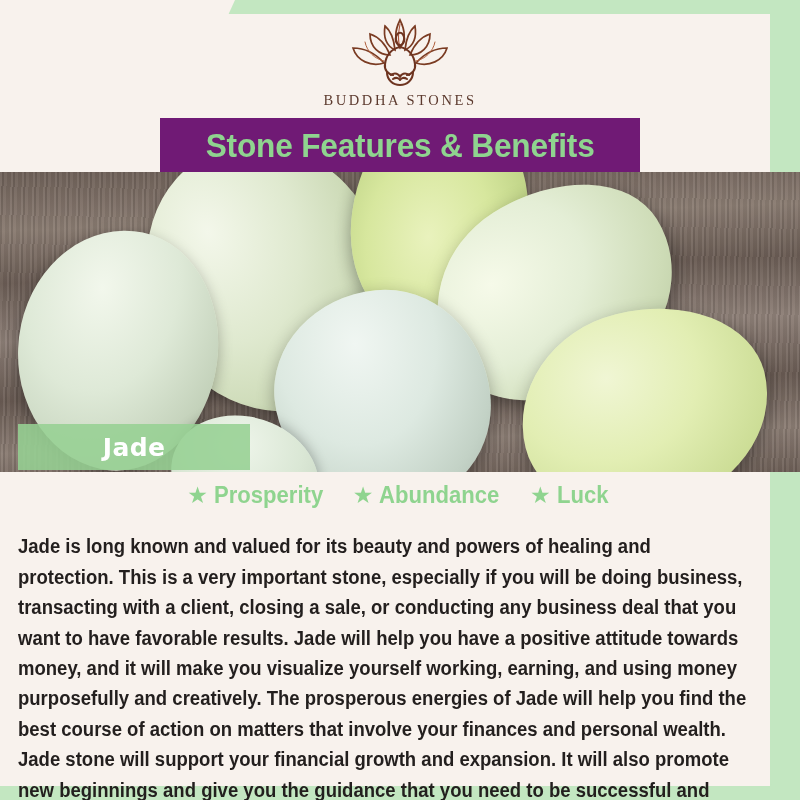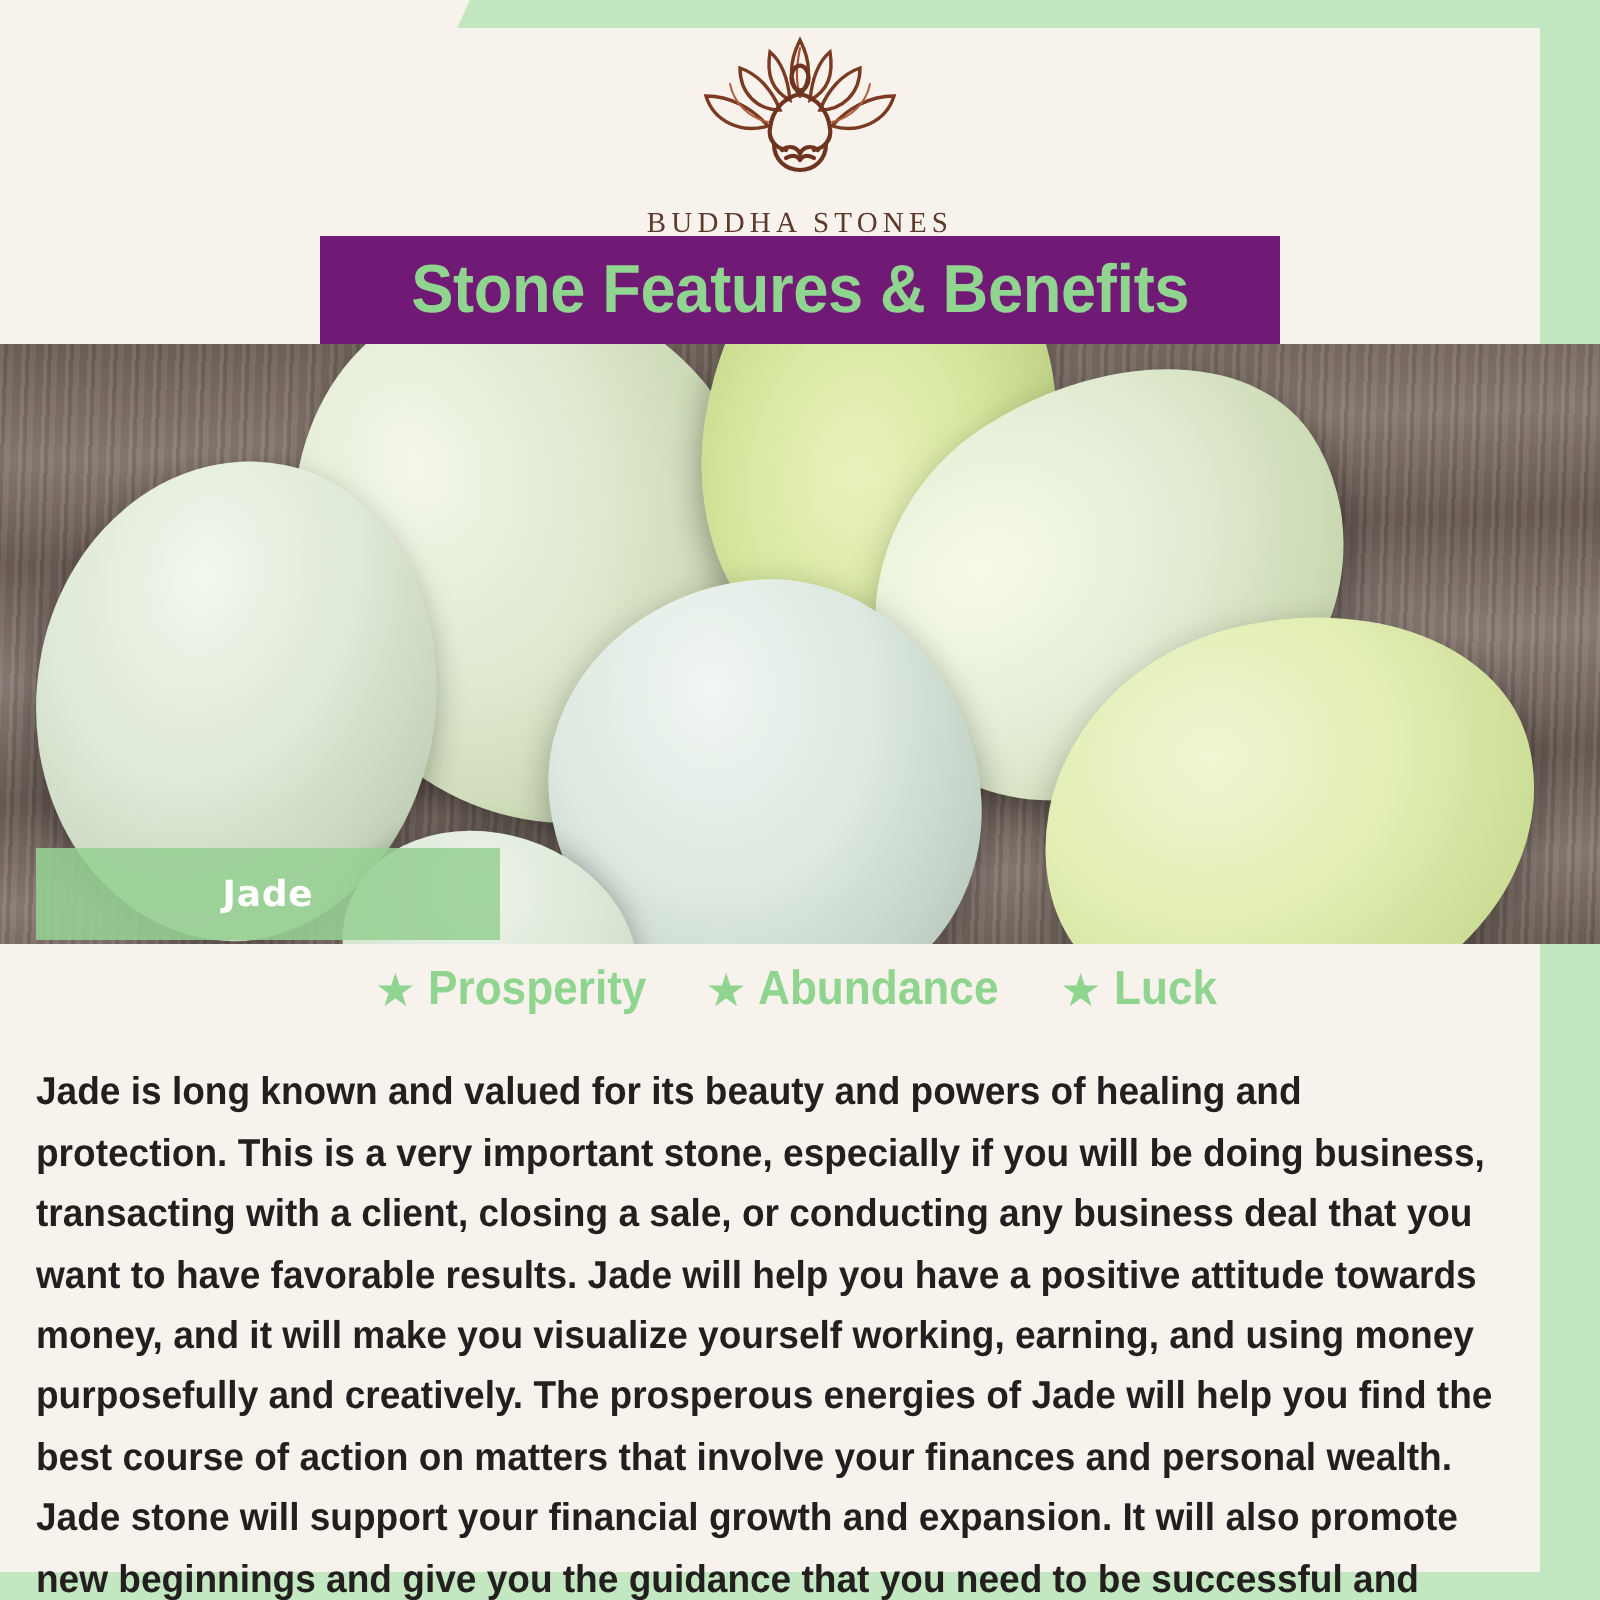--- a/index.html
+++ b/index.html
@@ -54,21 +54,21 @@
   
   .panel{
     position:absolute;left:0;top:14px;width:770px;height:772px;
     background:#f8f2ed;z-index:2;
   }
 
   
   .logo-wrap{
     position:absolute;left:0;top:14px;width:800px;height:108px;
     z-index:6;display:flex;flex-direction:column;
-    align-items:center;justify-content:flex-start;gap:12px;
+    align-items:center;justify-content:flex-start;
   }
   .logo-mark{width:150px;height:76px;display:block;}
   .logo-word{
     margin-top:2px;
     font-family:"Liberation Serif", serif;
     font-size:14.5px;letter-spacing:2.6px;
     color:#5c3a2e;font-weight:400;
   }
 
   
@@ -89,21 +89,21 @@
     background:rgba(255,255,255,0.50);filter:blur(7px);
   }
 
   
   .jade-tag{
     position:absolute;left:18px;top:424px;width:232px;height:46px;
     background:rgba(150,208,147,0.88);
     z-index:5;display:flex;align-items:center;justify-content:center;
   }
   .jade-tag span{
-    color:#ffffff;font-size:18px;font-weight:700;
+    color:#ffffff;font-size:25px;font-weight:700;
     letter-spacing:0.4px;
     font-family:"DejaVu Sans","Liberation Sans",sans-serif;
   }
 
   
   .title-band{
     position:absolute;left:160px;top:118px;width:480px;height:54px;
     background:#701a75;z-index:5;
     display:flex;align-items:center;justify-content:center;
   }

